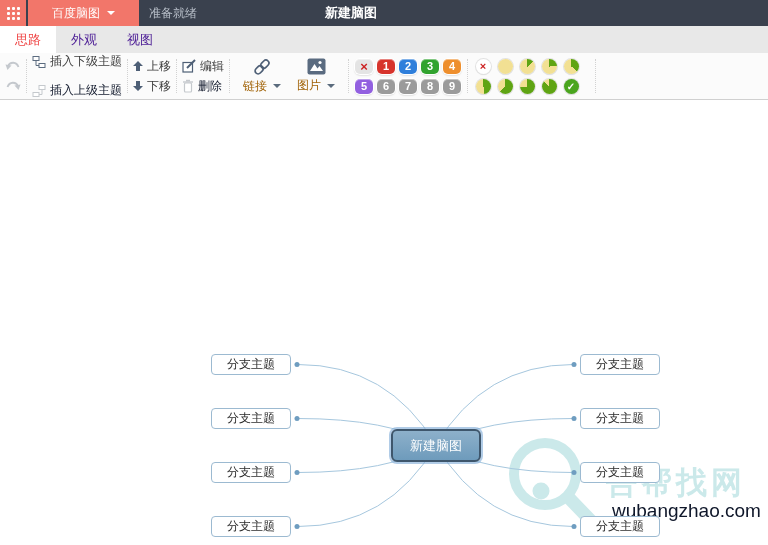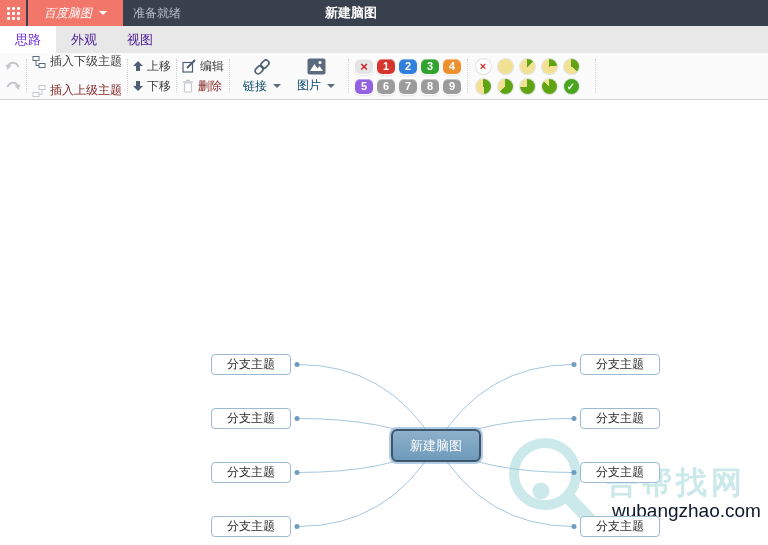--- a/index.html
+++ b/index.html
@@ -4,42 +4,42 @@
 <style>
   html,body{margin:0;padding:0;}
   body{width:768px;height:545px;overflow:hidden;background:#fff;
        font-family:"Liberation Sans",sans-serif;-webkit-font-smoothing:antialiased;}
   
   .header{height:26px;background:#3a414e;display:flex;align-items:center;position:relative;}
   .grid-btn{width:26px;height:26px;background:#f2766a;display:grid;place-items:center;cursor:pointer;}
   .grid9{display:grid;grid-template-columns:repeat(3,3px);gap:2px;}
   .grid9 i{width:3px;height:3px;background:#fff;border-radius:1px;}
   .menu-btn{margin-left:2px;height:26px;background:#f2766a;color:#fff;font-size:12px;
-            display:flex;align-items:center;padding:0 16px;gap:7px;cursor:pointer;font-style:italic;}
+            display:flex;align-items:center;padding:0 24px;gap:7px;cursor:pointer;}
   .caret{width:0;height:0;border-left:4px solid transparent;border-right:4px solid transparent;
          border-top:4px solid #fff;display:inline-block;}
   .caret.dark{border-top-color:#5a6b7d;margin-left:3px;}
   .status{color:#b8bfc9;font-size:12px;margin-left:10px;}
   .doc-title{position:absolute;left:325px;top:0;height:26px;display:flex;align-items:center;
              color:#fff;font-size:13px;font-weight:bold;}
   
   .tabbar{height:27px;background:#e8e8e8;display:flex;align-items:stretch;}
   .tab{padding:0 15px;font-size:13px;display:flex;align-items:center;color:#4c1d95;cursor:pointer;}
-  .tab.active{background:#fff;color:#6d28d9;}
+  .tab.active{background:#fff;color:#ef4444;}
   
   .toolbar{height:47px;background:#fbfbfb;border-bottom:1px solid #d0d0d0;box-sizing:border-box;
            display:flex;align-items:center;padding:0 5px;}
   .sep{align-self:stretch;margin:6px 5px;border-left:1px dotted #d2d2d2;width:0;}
   .vgroup{display:flex;flex-direction:column;justify-content:center;gap:3px;}
   .trow{display:flex;align-items:center;gap:12px;flex-direction:column;}
   .tbtn{display:flex;align-items:center;gap:4px;font-size:12px;color:#3c3c3c;height:17px;
         white-space:nowrap;cursor:pointer;}
-  .tbtn.disabled{color:#7f1d1d;cursor:default;}
+  .tbtn.disabled{color:#0f172a;cursor:default;}
   .tallbtn{display:flex;flex-direction:column;align-items:center;gap:2px;font-size:12px;
-           color:#0c4a6e;padding:0 8px;cursor:pointer;}
+           color:#a16207;padding:0 8px;cursor:pointer;}
   .tall-label{display:flex;align-items:center;gap:3px;}
   
   .badges{display:grid;grid-template-columns:repeat(5,20px);grid-auto-rows:18px;gap:2px;align-items:center;justify-items:center;}
   .badge{width:18px;height:15px;border-radius:5px;color:#fff;font-weight:bold;font-size:11px;
          display:flex;align-items:center;justify-content:center;cursor:pointer;
          box-shadow:0 0 0 1px #fff,0 1px 2px rgba(0,0,0,.3),inset 0 1px 0 rgba(255,255,255,.4);}
   .badge.clear{background:#e4e4e4;color:#cc2222;font-size:13px;}
   
   .pies{display:grid;grid-template-columns:repeat(5,20px);grid-auto-rows:18px;gap:2px;align-items:center;justify-items:center;}
   .pie{width:15px;height:15px;border-radius:50%;cursor:pointer;

